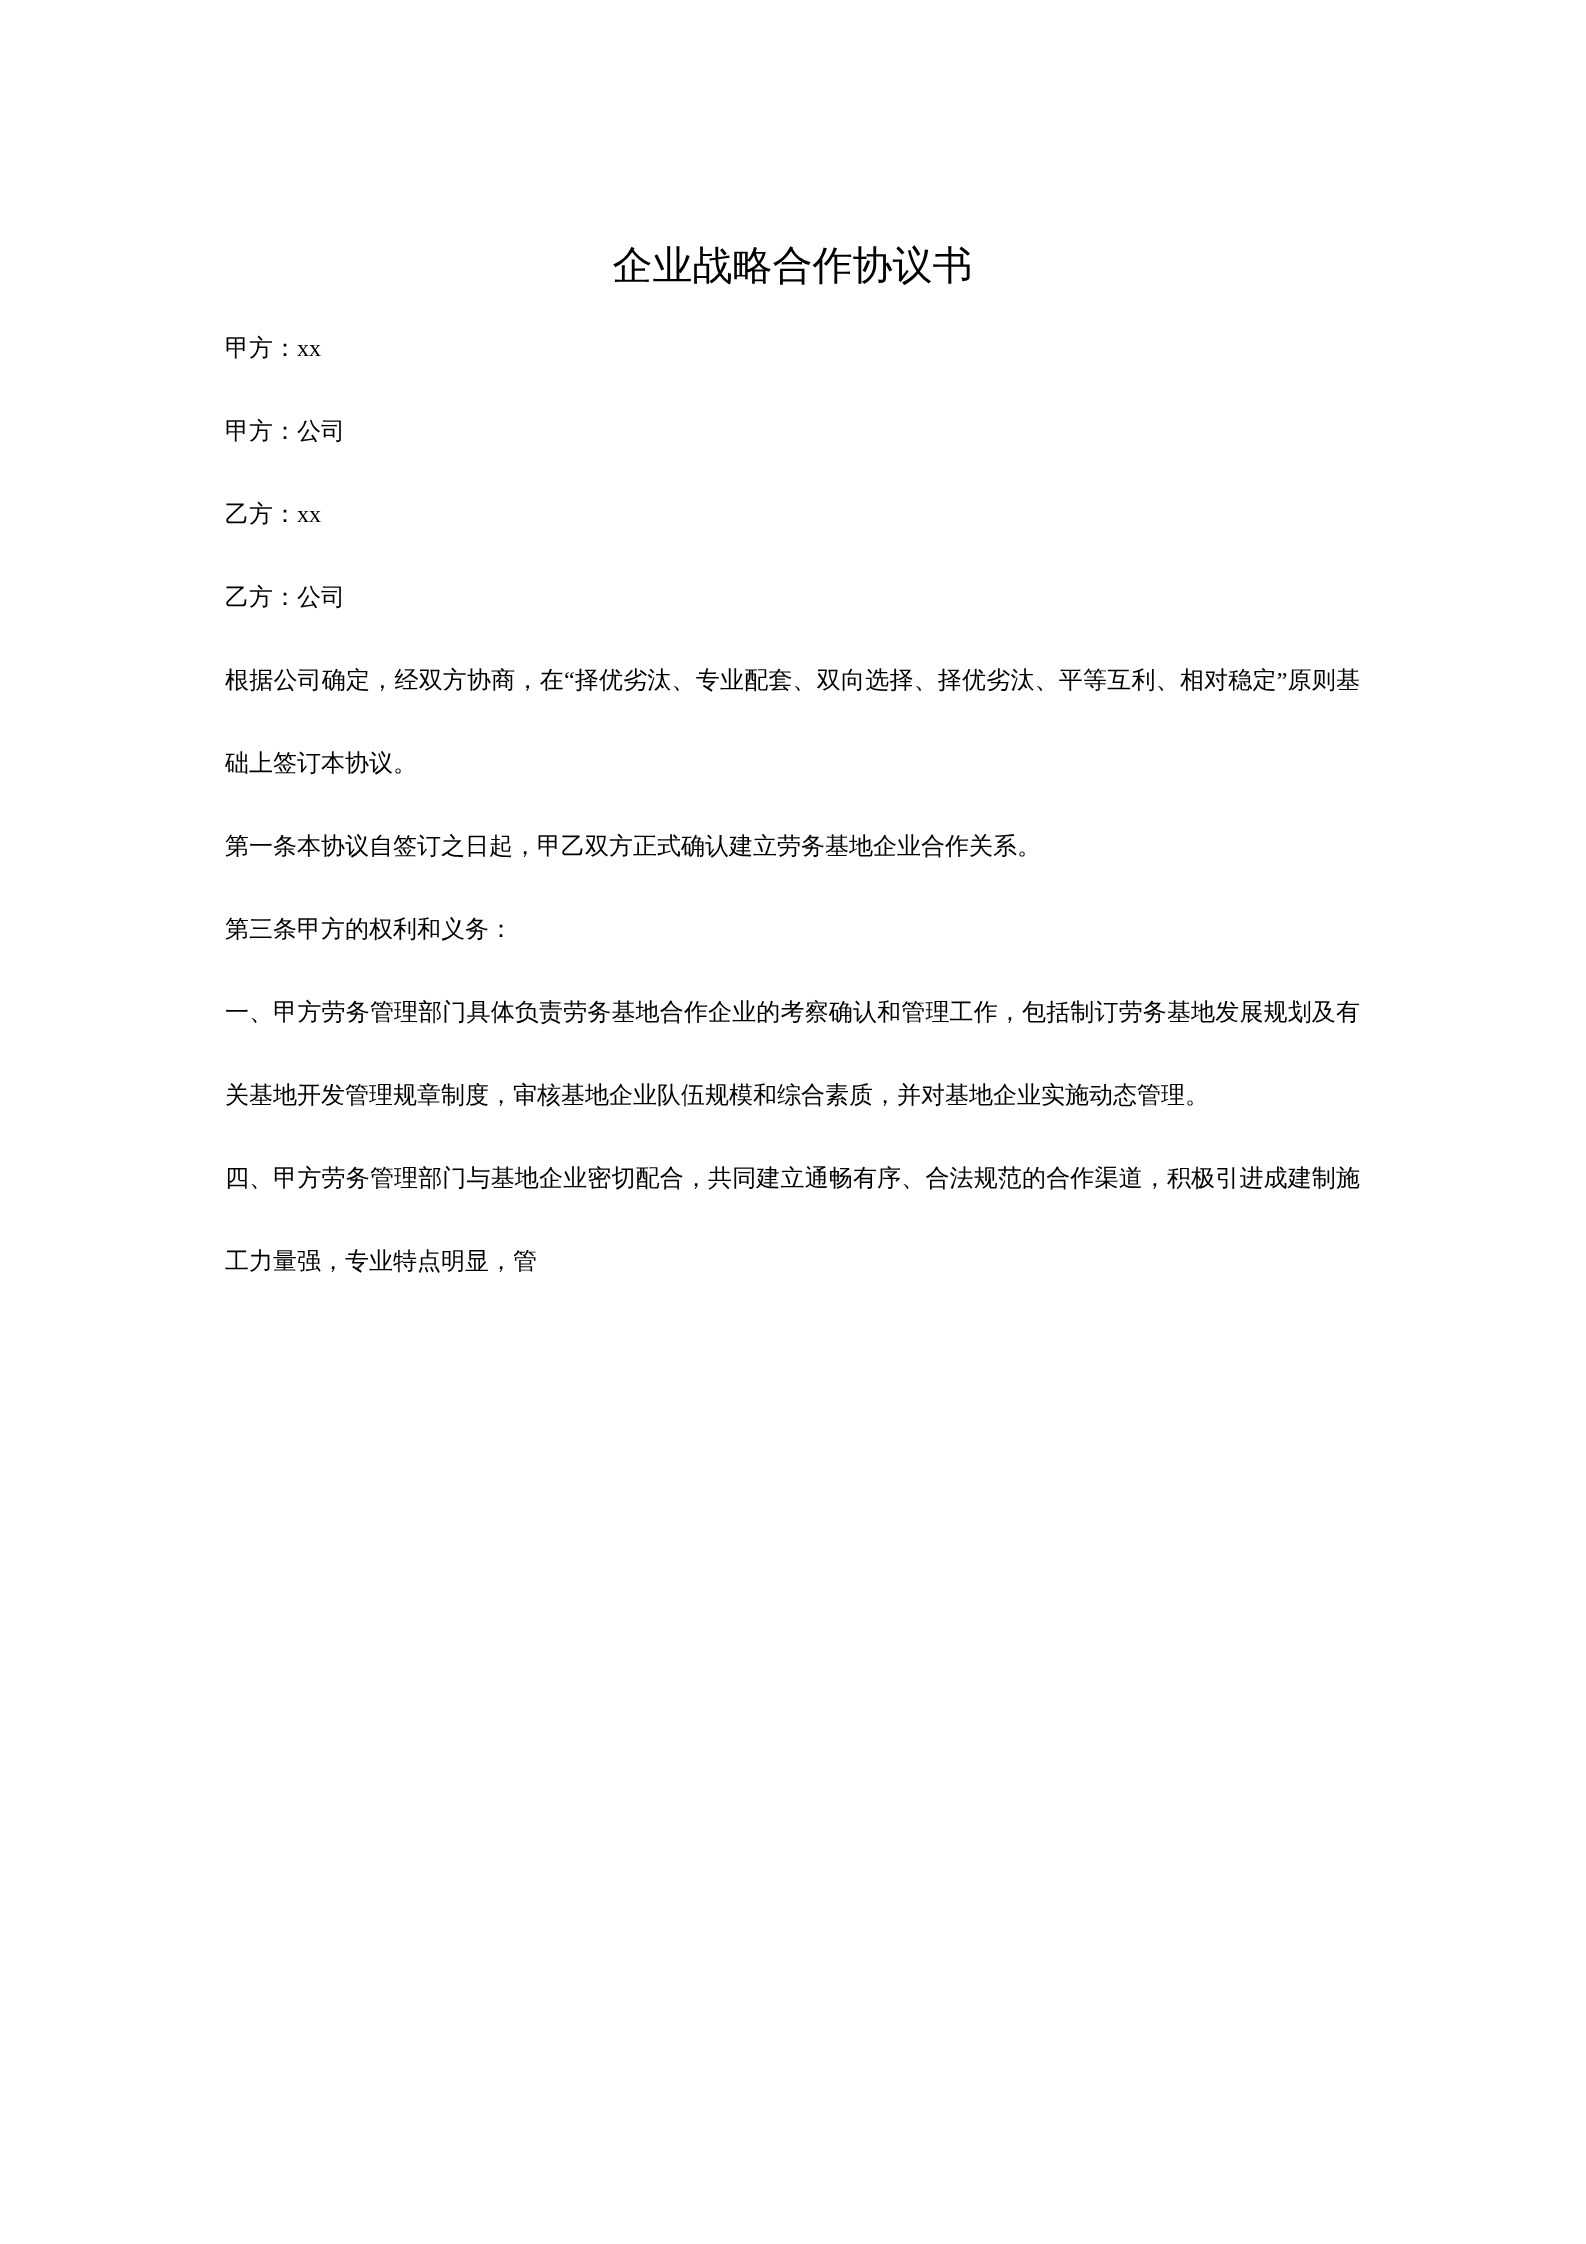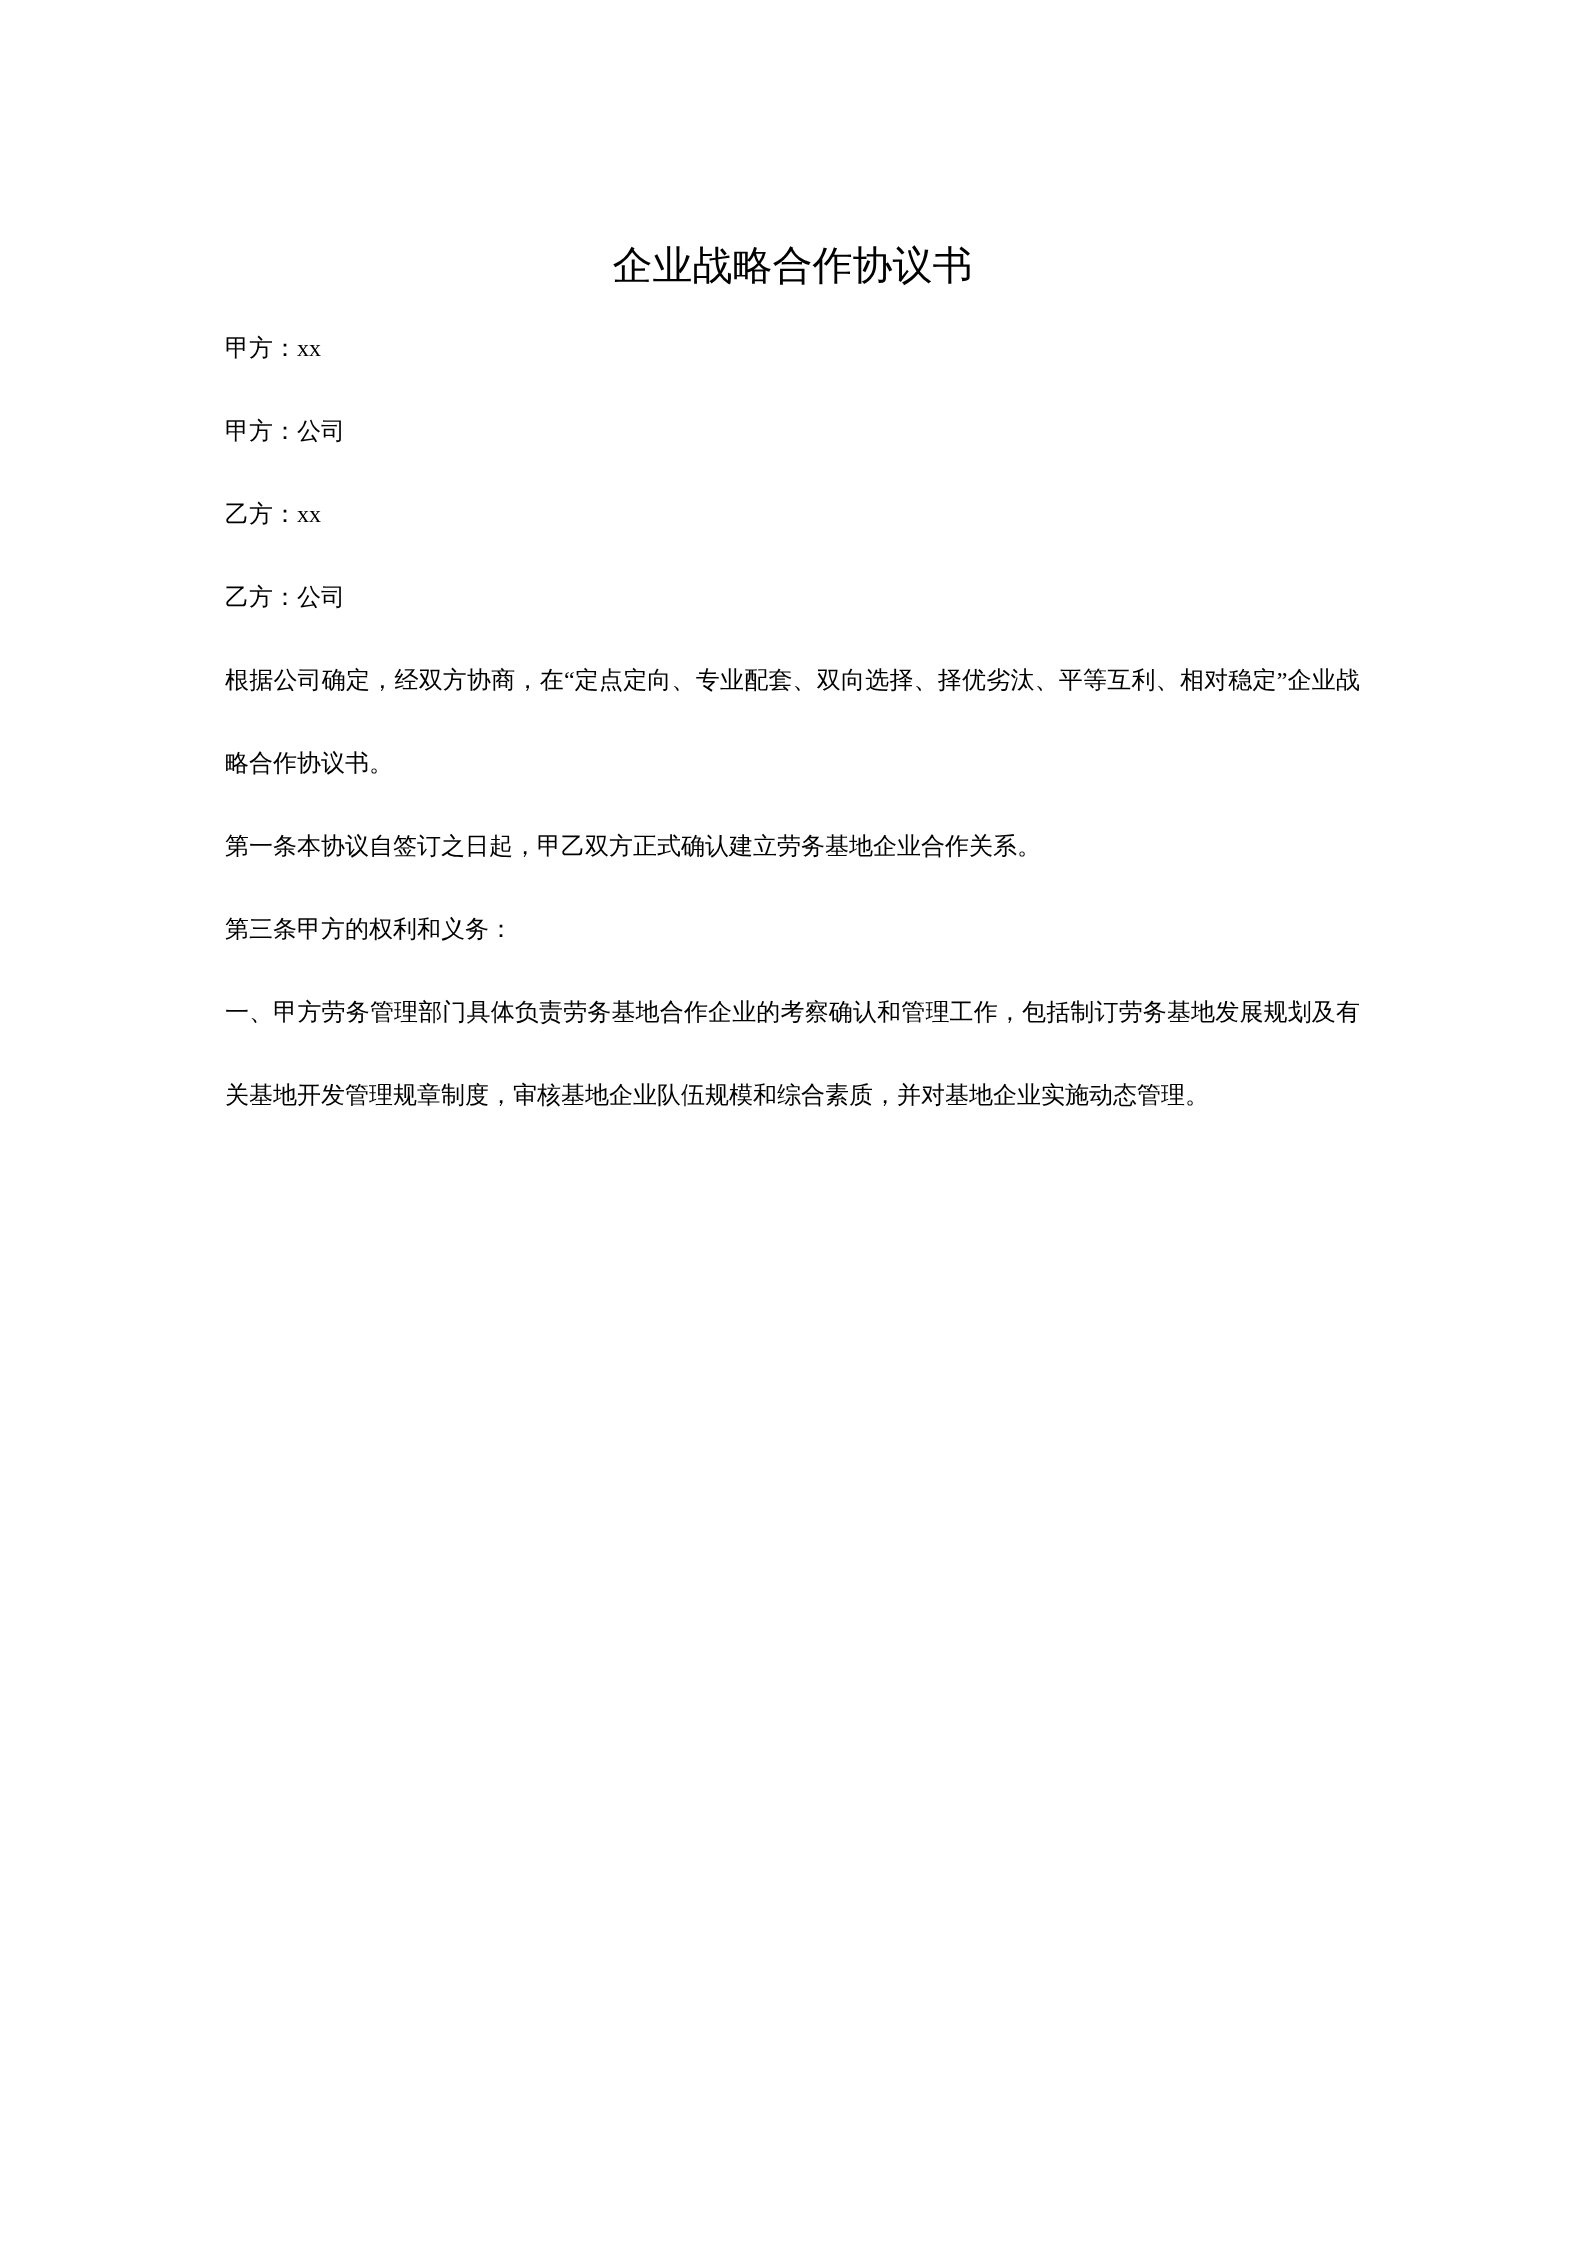--- a/index.html
+++ b/index.html
@@ -43,18 +43,19 @@
 </head>
 <body>
 
 <div class="page">
   <h1 class="doc-title">企业战略合作协议书</h1>
   <div id="paragraphs">
       <p class="para">甲方：xx</p>
       <p class="para">甲方：公司</p>
       <p class="para">乙方：xx</p>
       <p class="para">乙方：公司</p>
-      <p class="para">根据公司确定，经双方协商，在“定点定向、专业配套、双向选择、择优劣汰、平等互利、相对稳定”企业战略合作协议书。</p>
+      <p class="para">根据公司确定，经双方协商，在“择优劣汰、专业配套、双向选择、择优劣汰、平等互利、相对稳定”原则基础上签订本协议。</p>
       <p class="para">第一条本协议自签订之日起，甲乙双方正式确认建立劳务基地企业合作关系。</p>
       <p class="para">第三条甲方的权利和义务：</p>
       <p class="para">一、甲方劳务管理部门具体负责劳务基地合作企业的考察确认和管理工作，包括制订劳务基地发展规划及有关基地开发管理规章制度，审核基地企业队伍规模和综合素质，并对基地企业实施动态管理。</p>
+      <p class="para">四、甲方劳务管理部门与基地企业密切配合，共同建立通畅有序、合法规范的合作渠道，积极引进成建制施工力量强，专业特点明显，管</p>
     </div>
 </div>
 
 </body></html>

